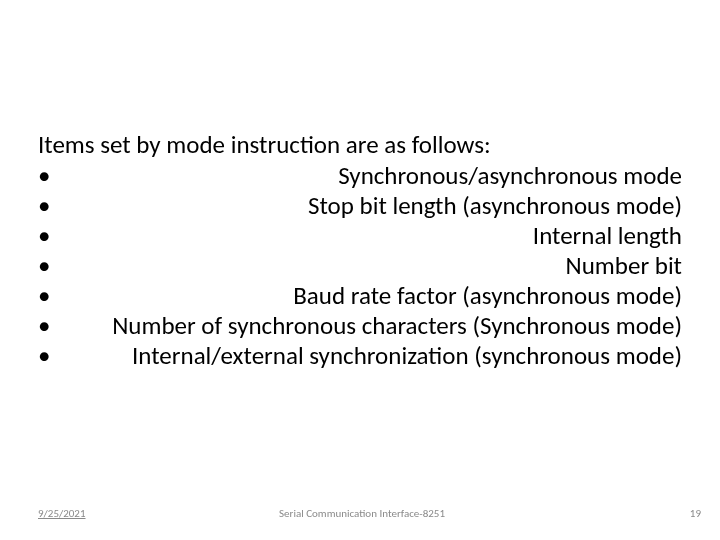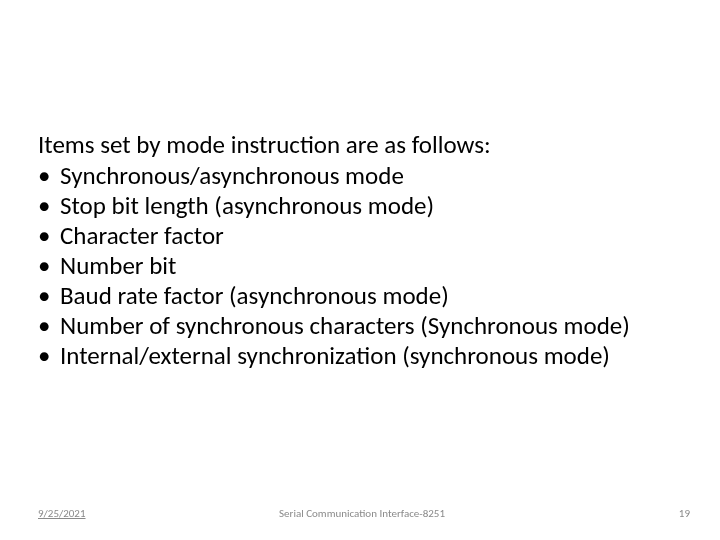--- a/index.html
+++ b/index.html
@@ -27,20 +27,21 @@
     line-height: 1.2;
     letter-spacing: 0px;
   }
   .heading {
     margin: 0 0 1px 0;
   }
   ul.bullets {
     list-style: none;
     margin: 0;
     padding: 0;
+    text-align: right;
   }
   ul.bullets li {
     position: relative;
     padding-left: 22px;
     margin: 0;
   }
   ul.bullets li::before {
     content: "•";
     position: absolute;
     left: 0;
@@ -62,36 +63,36 @@
   }
   .footer .title {
     position: absolute;
     left: 4px;
     right: 0;
     bottom: 0;
     text-align: center;
   }
   .footer .page {
     position: absolute;
-    right: 30px;
+    right: 19px;
     bottom: 0;
     text-align: left;
   }
 </style>
 </head>
 <body>
 
 <div class="slide">
 
   <div class="content">
     <p class="heading">Items set by mode instruction are as follows:</p>
     <ul class="bullets">
       <li>Synchronous/asynchronous mode</li>
       <li>Stop bit length (asynchronous mode)</li>
-      <li>Character factor</li>
+      <li>Internal length</li>
       <li>Number bit</li>
       <li>Baud rate factor (asynchronous mode)</li>
       <li>Number of synchronous characters (Synchronous mode)</li>
       <li>Internal/external synchronization (synchronous mode)</li>
     </ul>
   </div>
 
   <div class="footer">
     <span class="date">9/25/2021</span>
     <span class="title">Serial Communication Interface-8251</span>

